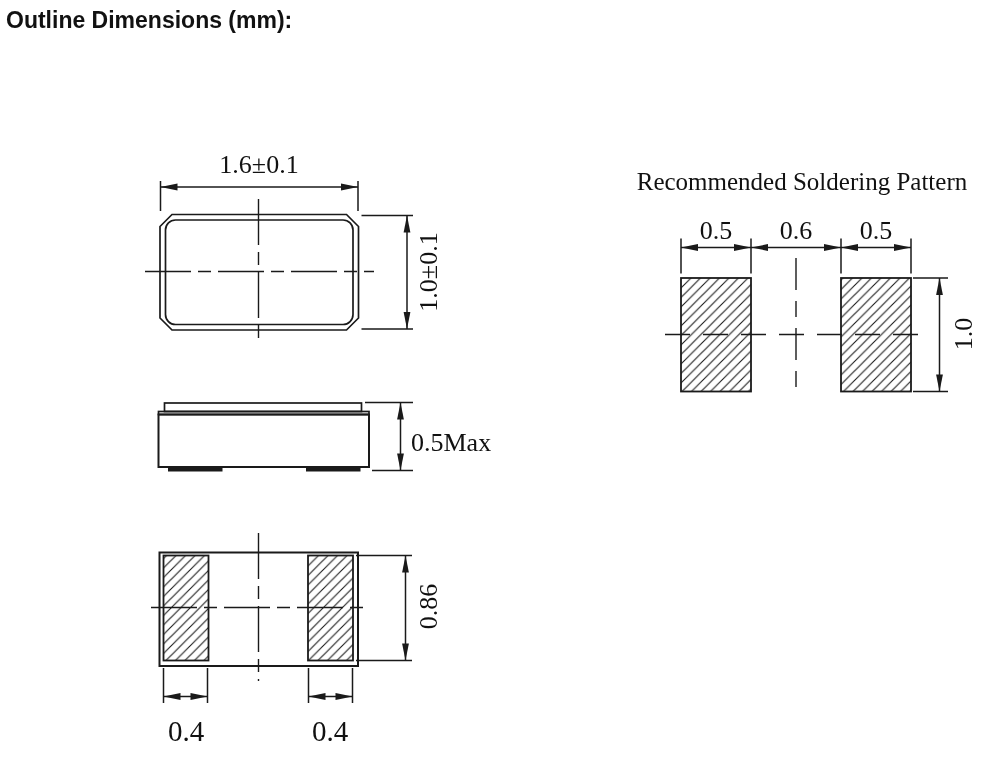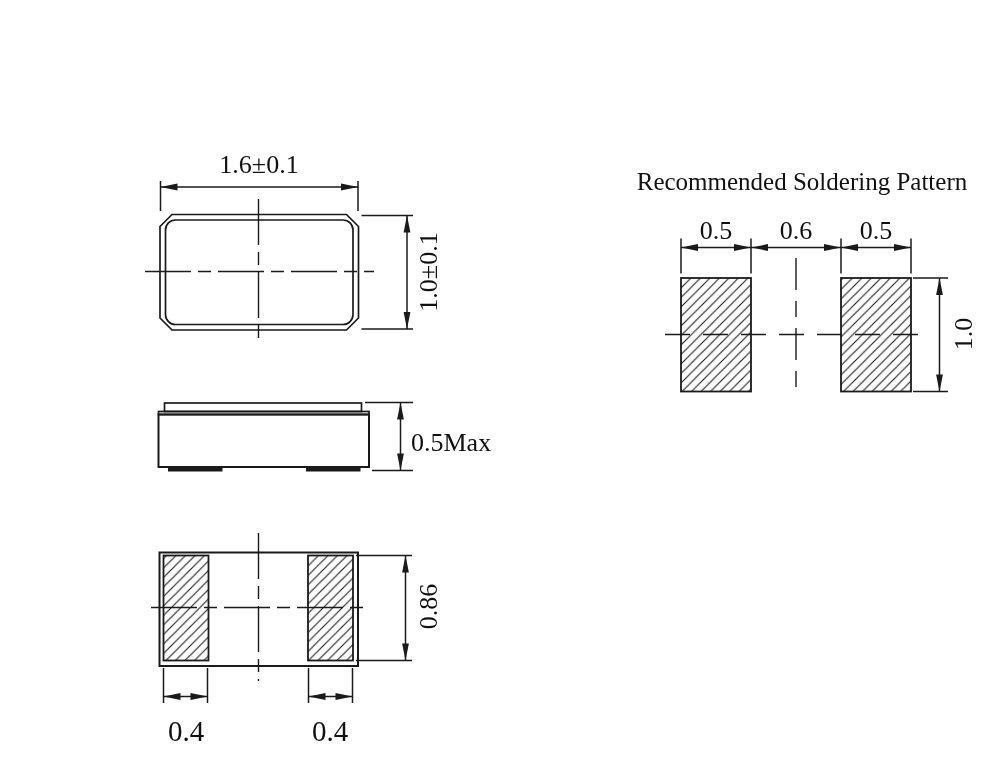--- a/index.html
+++ b/index.html
@@ -36,20 +36,21 @@
   .pattern-title {
     font-family:"Liberation Serif", serif;
     font-size:25px; fill:#111;
   }
 </style>
 </head>
 <body>
 
 <div class="page">
 
+  <h1 class="page-title">Outline Dimensions (mm):</h1>
 
   <svg class="drawing" width="996" height="769" viewBox="0 0 996 769">
 
     <defs>
       <pattern id="hatch" width="9.5" height="9.5" patternUnits="userSpaceOnUse">
         <path d="M-2.4,2.4 L2.4,-2.4 M0,9.5 L9.5,0 M7.1,11.9 L11.9,7.1" stroke="#1a1a1a" stroke-width="1.1" fill="none"></path>
       </pattern>
     </defs>
 
     <g>

